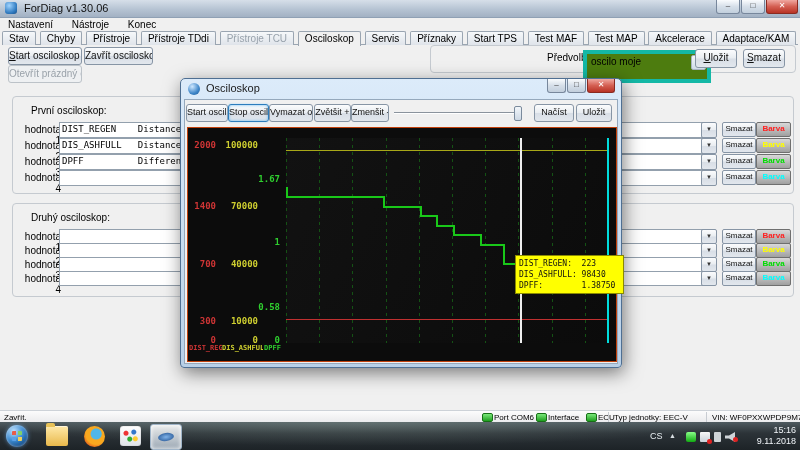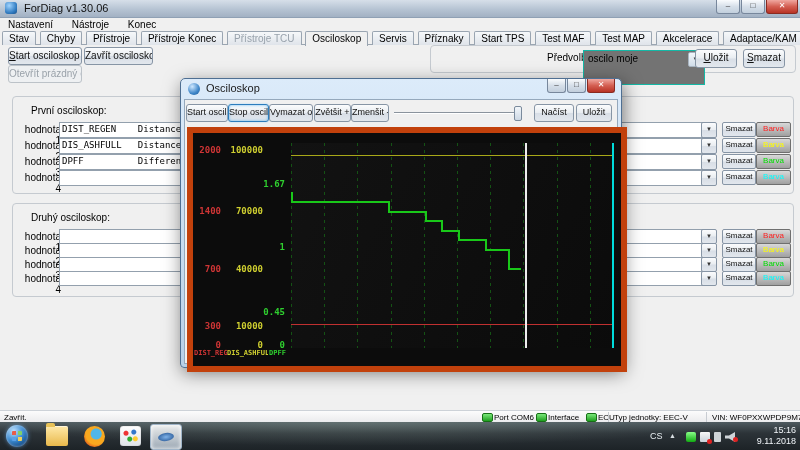--- a/index.html
+++ b/index.html
@@ -31,32 +31,32 @@
 
   .btn{position:absolute;border:1px solid #8795a5;border-radius:3px;
     background:linear-gradient(#fbfcfd,#e9edf1 48%,#d8dee6 52%,#e2e7ed);
     font-size:10px;line-height:13px;text-align:center;color:#111;overflow:hidden;white-space:nowrap}
   .btn-md{line-height:15px}
   .btn-t{font-size:9px;line-height:14px}
   .btn-xs{font-size:8px;line-height:11px;border-radius:2px}
   .btn.disabled{color:#9aa2aa;border-color:#bcc2c8;background:#eef0f2}
   .btn.focused{border:1px solid #2d7dbd;box-shadow:inset 0 0 3px #66b8ef,0 0 2px #9fd4f5}
   .mn::first-letter{text-decoration:underline}
-  .barva{font-weight:normal;background:linear-gradient(#d8d8d8,#a0a0a0);border:1px solid #6f6f6f;border-radius:2px}
+  .barva{font-weight:bold;background:linear-gradient(#d8d8d8,#a0a0a0);border:1px solid #6f6f6f;border-radius:2px}
 
   .group{position:absolute;border:1px solid #c5cad0;border-radius:4px}
   .group-title{position:absolute;left:18px;top:8px;font-size:10px}
   .row-label{position:absolute;width:40px;left:8px;text-align:right;font-size:10px}
   .field{position:absolute;background:#fff;border:1px solid #93a0ad;
     font-family:"DejaVu Sans Mono",monospace;font-size:9px;line-height:12px;
     white-space:pre;overflow:hidden;padding:0 2px}
   .arrow-btn{font-size:6px;line-height:12px;color:#333}
 
-  .combo{position:absolute;background:#737373;border:1px solid #14b8a6;font-size:10px;
-    line-height:15px;padding:0 16px 16px 4px;overflow:hidden;white-space:nowrap}
+  .combo{position:absolute;background:#4d7c0f;border:4px solid #14b8a6;font-size:10px;
+    line-height:15px;padding:0 16px 8px 4px;overflow:hidden;white-space:nowrap}
   .combo-arrow{position:absolute;right:1px;top:1px;width:13px;height:13px;
     background:linear-gradient(#f2f6fa,#d0dce8);border:1px solid #a8b4c0;border-radius:2px;
     font-size:6px;line-height:13px;text-align:center;color:#333}
 
   
   .statusbar{position:absolute;left:0;top:410px;width:800px;height:12px;
     background:linear-gradient(#fcfcfc,#e9eaec);border-top:1px solid #cdd2d8;font-size:8px}
   .sb-text{position:absolute;top:2px;white-space:nowrap}
   .led{position:absolute;top:2px;width:9px;height:7px;border-radius:2px;
     background:linear-gradient(#7ae87a,#1f9f1f);border:1px solid #157015}
@@ -73,21 +73,21 @@
   .dlg-btns .wbtn{width:17px}
   .dlg-btns .wbtn.close{width:26px}
   .dlg-body{position:absolute;left:3px;right:3px;top:20px;bottom:3px;background:#f0f0f0;border:1px solid #95a8bc}
 
   .slider{position:absolute;left:209px;top:5px;width:128px;height:15px}
   .slider-track{position:absolute;left:0;right:6px;top:7px;height:1px;background:#8a939d;border-bottom:1px solid #fff}
   .slider-thumb{position:absolute;right:0;top:1px;width:6px;height:13px;
     background:linear-gradient(#f2f6fa,#cdd8e4);border:1px solid #7a8a9c;border-radius:2px}
 
   .scope{position:absolute;left:2px;top:27px;width:428px;height:233px;background:#0c0c0c;
-    border:6px solid #c2410c;font-family:"DejaVu Sans Mono",monospace}
+    border:1px solid #c2410c;font-family:"DejaVu Sans Mono",monospace}
   .ax{position:absolute;top:0;bottom:0}
   .ax span{position:absolute;right:0;font-size:9px;font-weight:bold;white-space:nowrap}
   .ax-red{left:2px;width:26px;color:#cf3535}
   .ax-yellow{left:32px;width:38px;color:#cfcf30}
   .ax-green{left:58px;width:34px;color:#2fcf2f}
   .series-label{position:absolute;top:216px;font-size:7px;font-weight:bold;overflow:hidden;white-space:nowrap;height:9px}
   .sl-red{left:1px;width:33px;color:#cf3535}
   .sl-yellow{left:34px;width:41px;color:#cfcf30}
   .sl-green{left:76px;width:24px;color:#2fcf2f}
 
@@ -152,21 +152,21 @@
 <div class="menubar">
   <span class="menu-item">Nastavení</span>
   <span class="menu-item">Nástroje</span>
   <span class="menu-item">Konec</span>
 </div>
 
 <div class="tabbar">
   <span class="tab">Stav</span>
   <span class="tab">Chyby</span>
   <span class="tab">Přístroje</span>
-  <span class="tab">Přístroje Konec</span>
+  <span class="tab">Přístroje TDdi</span>
   <span class="tab disabled">Přístroje TCU</span>
   <span class="tab active">Osciloskop</span>
   <span class="tab">Servis</span>
   <span class="tab">Příznaky</span>
   <span class="tab">Start TPS</span>
   <span class="tab">Test MAF</span>
   <span class="tab">Test MAP</span>
   <span class="tab">Akcelerace</span>
   <span class="tab">Adaptace/KAM</span>
   <span class="tab">Speciál</span>
@@ -287,21 +287,21 @@
       <div class="ax ax-yellow">
         <span style="top:12px">100000</span>
         <span style="top:73px">70000</span>
         <span style="top:131px">40000</span>
         <span style="top:188px">10000</span>
         <span style="top:207px">0</span>
       </div>
       <div class="ax ax-green">
         <span style="top:46px">1.67</span>
         <span style="top:109px">1</span>
-        <span style="top:174px">0.45</span>
+        <span style="top:174px">0.58</span>
         <span style="top:207px">0</span>
       </div>
       <span class="series-label sl-red">DIST_REGEN</span>
       <span class="series-label sl-yellow">DIS_ASHFULL</span>
       <span class="series-label sl-green">DPFF</span>
 
       <div class="plot">
         <svg shape-rendering="crispEdges" viewBox="0 0 330 205">
             <line x1="0" y1="0" x2="0" y2="205" stroke="#145214" stroke-width="1" stroke-dasharray="3,4"></line>
             <line x1="33" y1="0" x2="33" y2="205" stroke="#145214" stroke-width="1" stroke-dasharray="3,4"></line>
@@ -312,20 +312,25 @@
             <line x1="199" y1="0" x2="199" y2="205" stroke="#145214" stroke-width="1" stroke-dasharray="3,4"></line>
             <line x1="232" y1="0" x2="232" y2="205" stroke="#145214" stroke-width="1" stroke-dasharray="3,4"></line>
             <line x1="266" y1="0" x2="266" y2="205" stroke="#145214" stroke-width="1" stroke-dasharray="3,4"></line>
             <line x1="299" y1="0" x2="299" y2="205" stroke="#145214" stroke-width="1" stroke-dasharray="3,4"></line>
             <line x1="0" y1="12" x2="322" y2="12" stroke="#a8a818" stroke-width="1"></line>
             <line x1="0" y1="181" x2="322" y2="181" stroke="#c03030" stroke-width="1"></line>
             <polyline points="0,50 1,50 1,59 98,59 98,69 135,69 135,78 151,78 151,88 168,88 168,97 195,97 195,107 218,107 218,126 230,126" fill="none" stroke="#19c819" stroke-width="1.5"></polyline>
             <line x1="235" y1="0" x2="235" y2="205" stroke="#eeeeee" stroke-width="1.5"></line>
             <line x1="322" y1="0" x2="322" y2="205" stroke="#00dcdc" stroke-width="1.5"></line>
           </svg>
+        <div class="tooltip">
+          <pre>DIST_REGEN:  223</pre>
+          <pre>DIS_ASHFULL: 98430</pre>
+          <pre>DPFF:        1.38750</pre>
+        </div>
       </div>
     </div>
   </div>
 </div>
 
 <div class="taskbar">
   <div class="orb">
     <div class="orb-flag"></div>
   </div>
   <div class="tbicon folder"></div>

